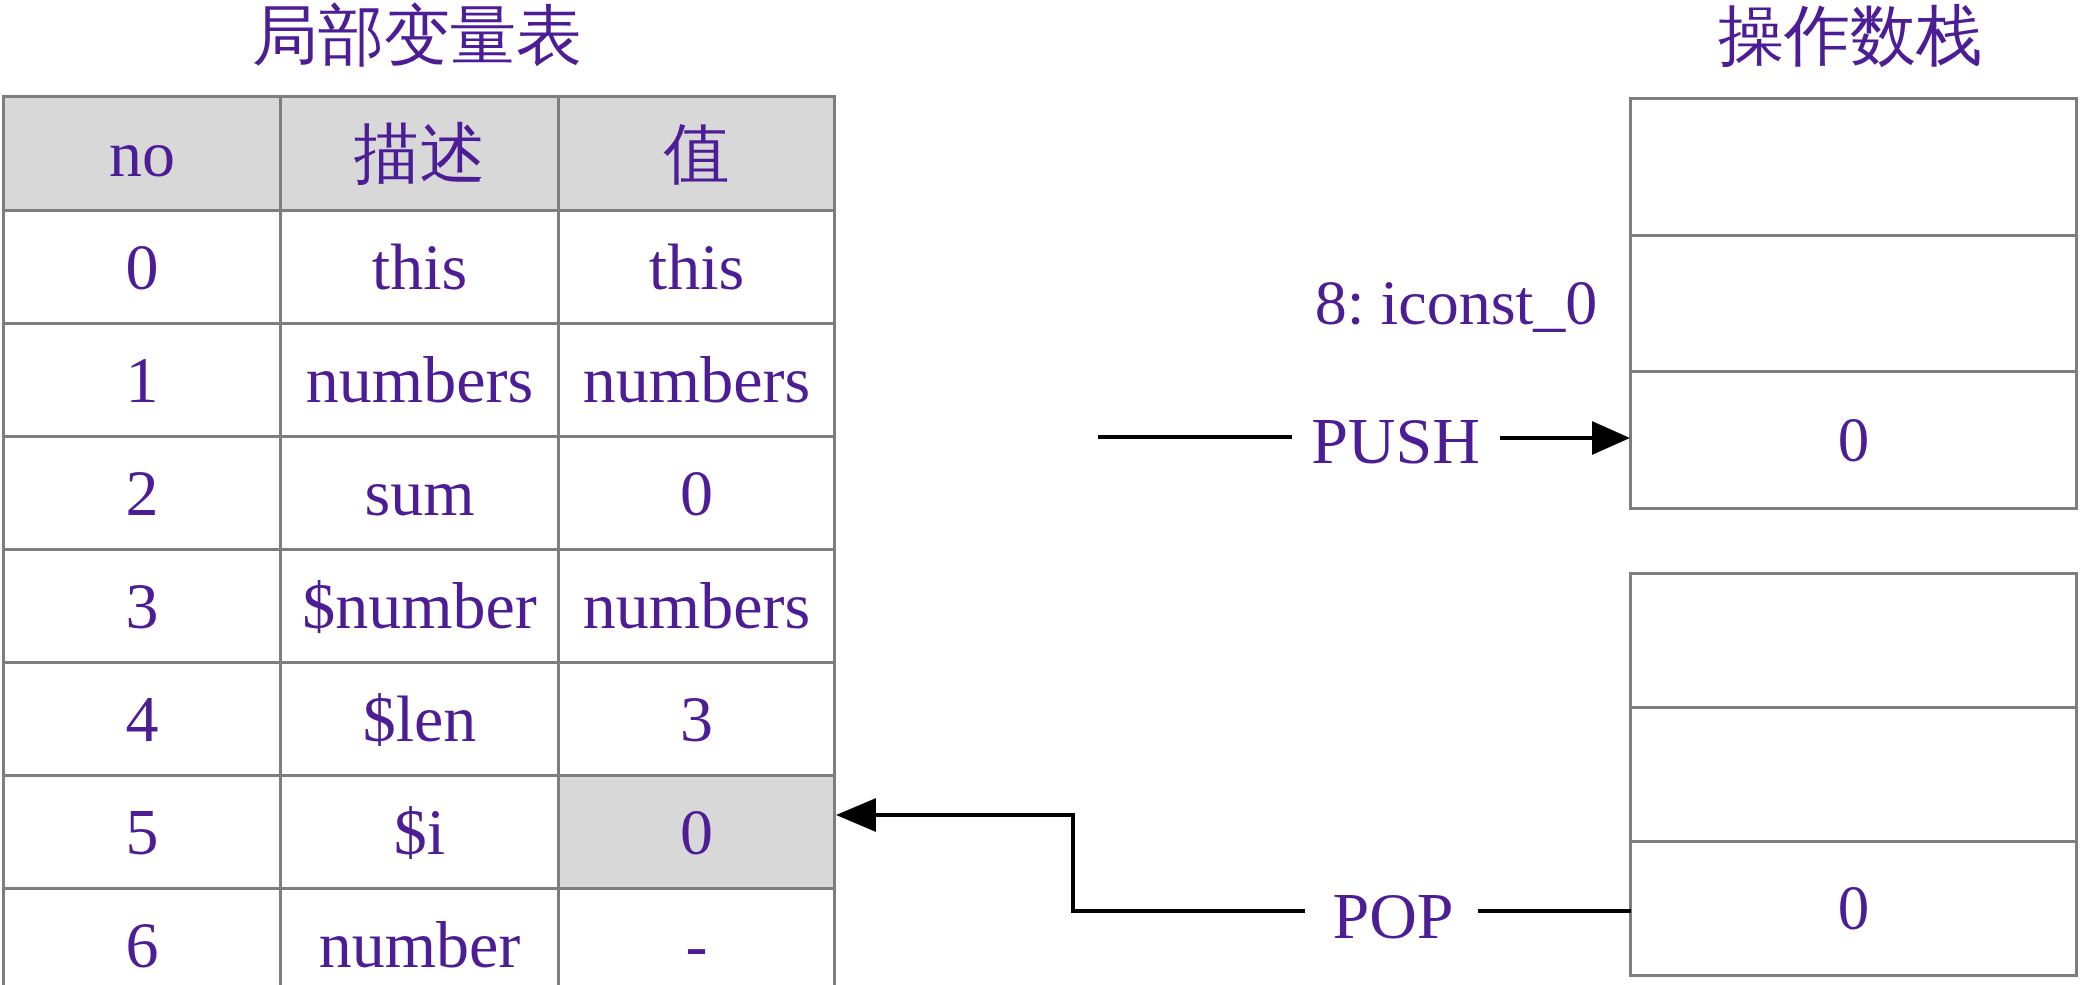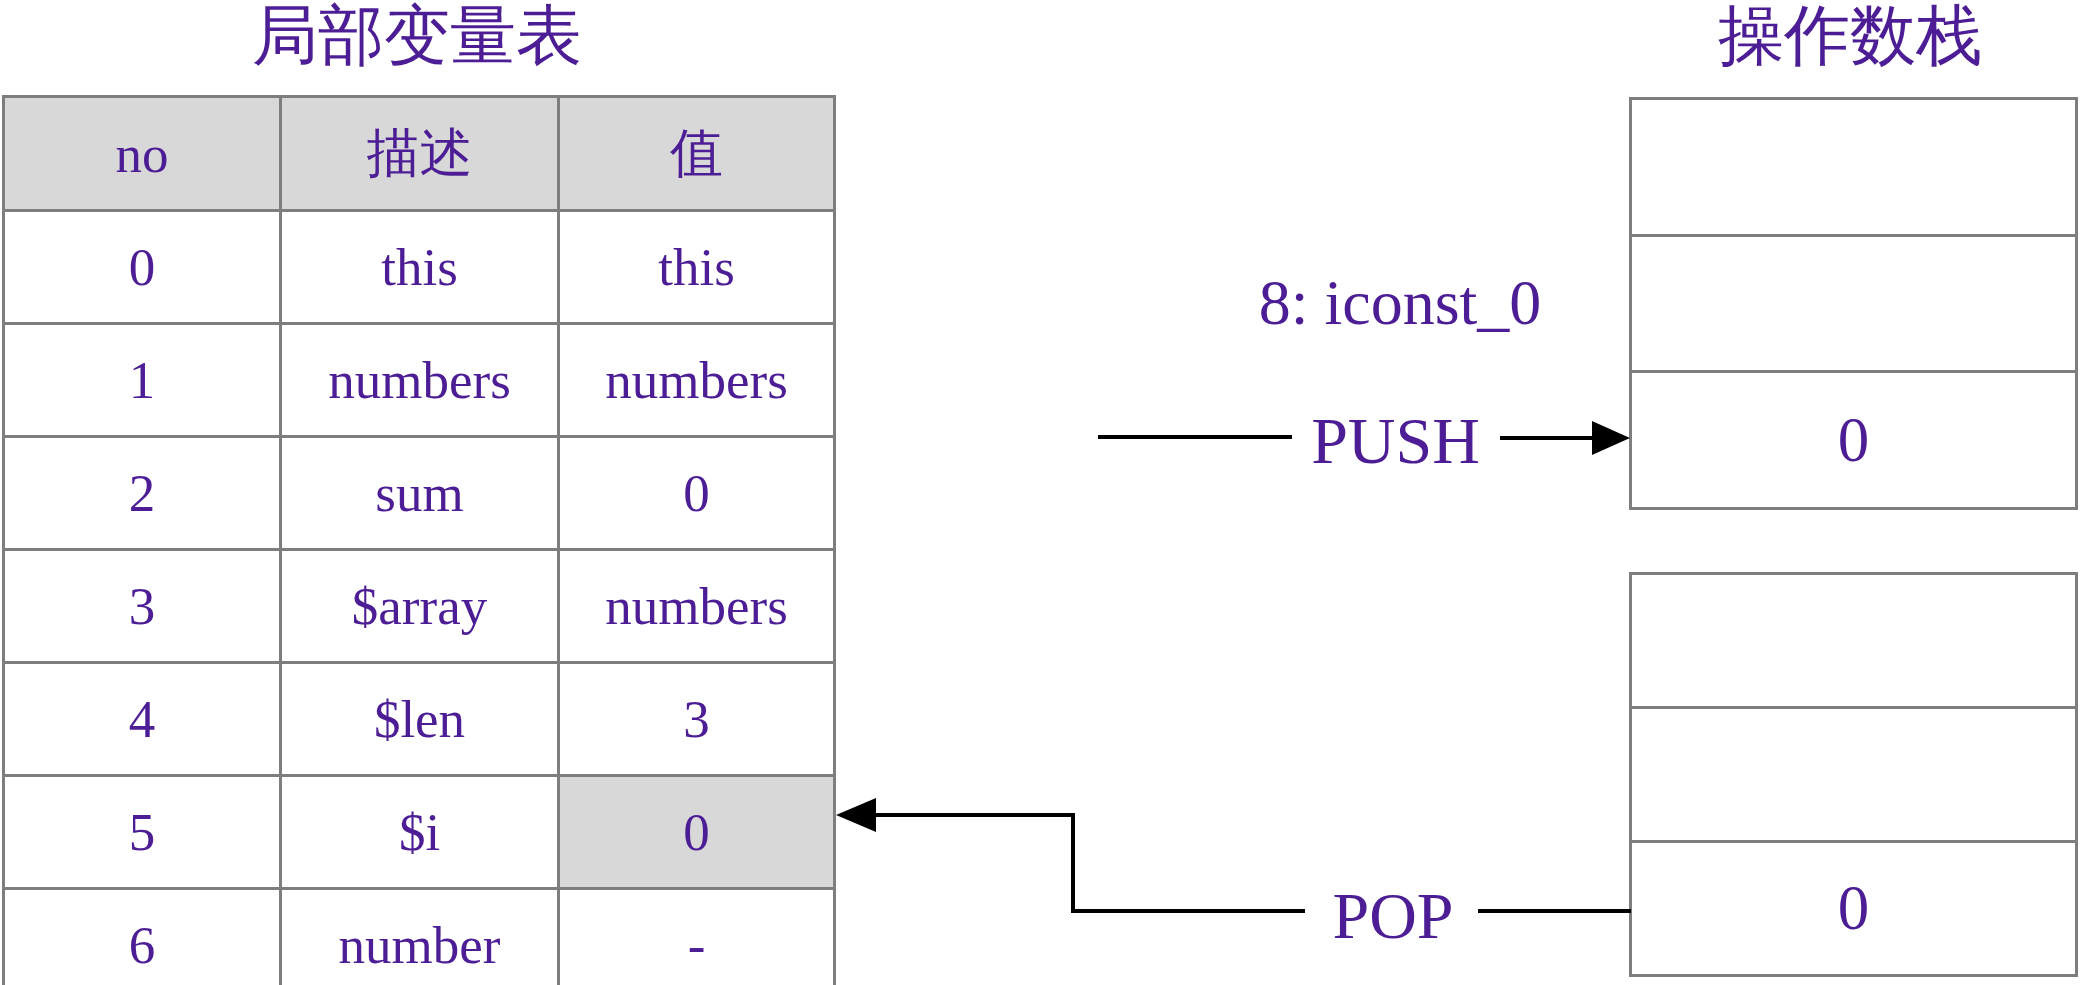--- a/index.html
+++ b/index.html
@@ -30,21 +30,21 @@
     position: absolute;
     left: 2px;
     top: 95px;
     border-collapse: collapse;
     table-layout: fixed;
   }
   table.lvt th, table.lvt td {
     border: 3px solid #7e7e7e;
     text-align: center;
     vertical-align: middle;
-    font-size: 53px;
+    font-size: 66px;
     font-weight: normal;
     padding: 0;
     height: 110px;
     background: #ffffff;
   }
   table.lvt tr.head th { background: #d8d8d8; height: 111px; }
   table.lvt td.hl { background: #d8d8d8; }
 
   
   .stack {
@@ -65,21 +65,21 @@
     display: flex;
     align-items: center;
     justify-content: center;
     font-size: 63px;
   }
   .stack .cell:last-child { border-bottom: none; }
 
   
   .instr {
     position: absolute;
-    left: 1150px;
+    left: 1206px;
     width: 500px;
     font-size: 64px;
     text-align: center;
     white-space: nowrap;
   }
   #push-instr { top: 266px; }
   #pop-instr  { top: 758px; }
   .optext {
     position: absolute;
     font-size: 66px;
@@ -145,21 +145,21 @@
       <td>numbers</td>
       <td>numbers</td>
     </tr>
     <tr>
       <td>2</td>
       <td>sum</td>
       <td>0</td>
     </tr>
     <tr>
       <td>3</td>
-      <td>$array</td>
+      <td>$number</td>
       <td>numbers</td>
     </tr>
     <tr>
       <td>4</td>
       <td>$len</td>
       <td>3</td>
     </tr>
     <tr>
       <td>5</td>
       <td>$i</td>

